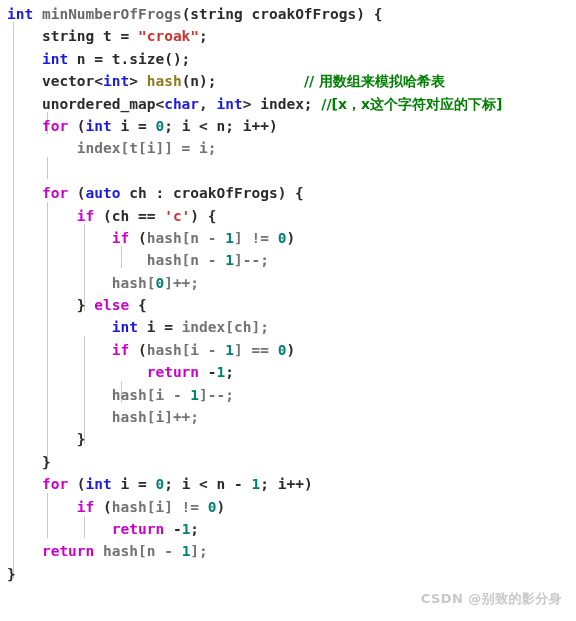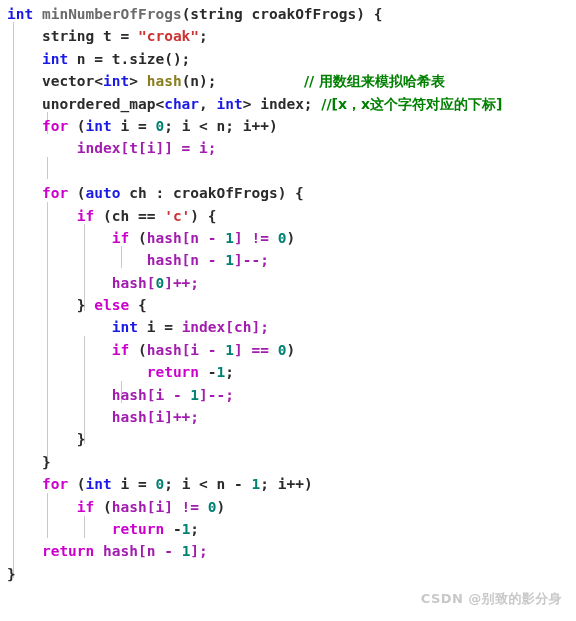--- a/index.html
+++ b/index.html
@@ -58,21 +58,21 @@
 
   
   .kw      { color: #cc00cc; margin-top: 29px; }   
   .type    { color: #1a1ae6; }   
   .plain   { color: #2b2b2b; }   
   .fn      { color: #6b6b6b; }   
   .str     { color: #cc3333; }   
   .num     { color: #008272; }   
   .fld     { color: #8a7d1f; }   
   .cmt     { color: #008000; }   
-  .ident   { color: #a21caf; }   
+  .ident   { color: #737373; }   
 
   .cn {
     font-family: "DejaVu Sans", "Liberation Sans", sans-serif;
     font-size: 14px;
   }
 
   #watermark {
     position: absolute;
     right: 14px;
     bottom: 13px;

